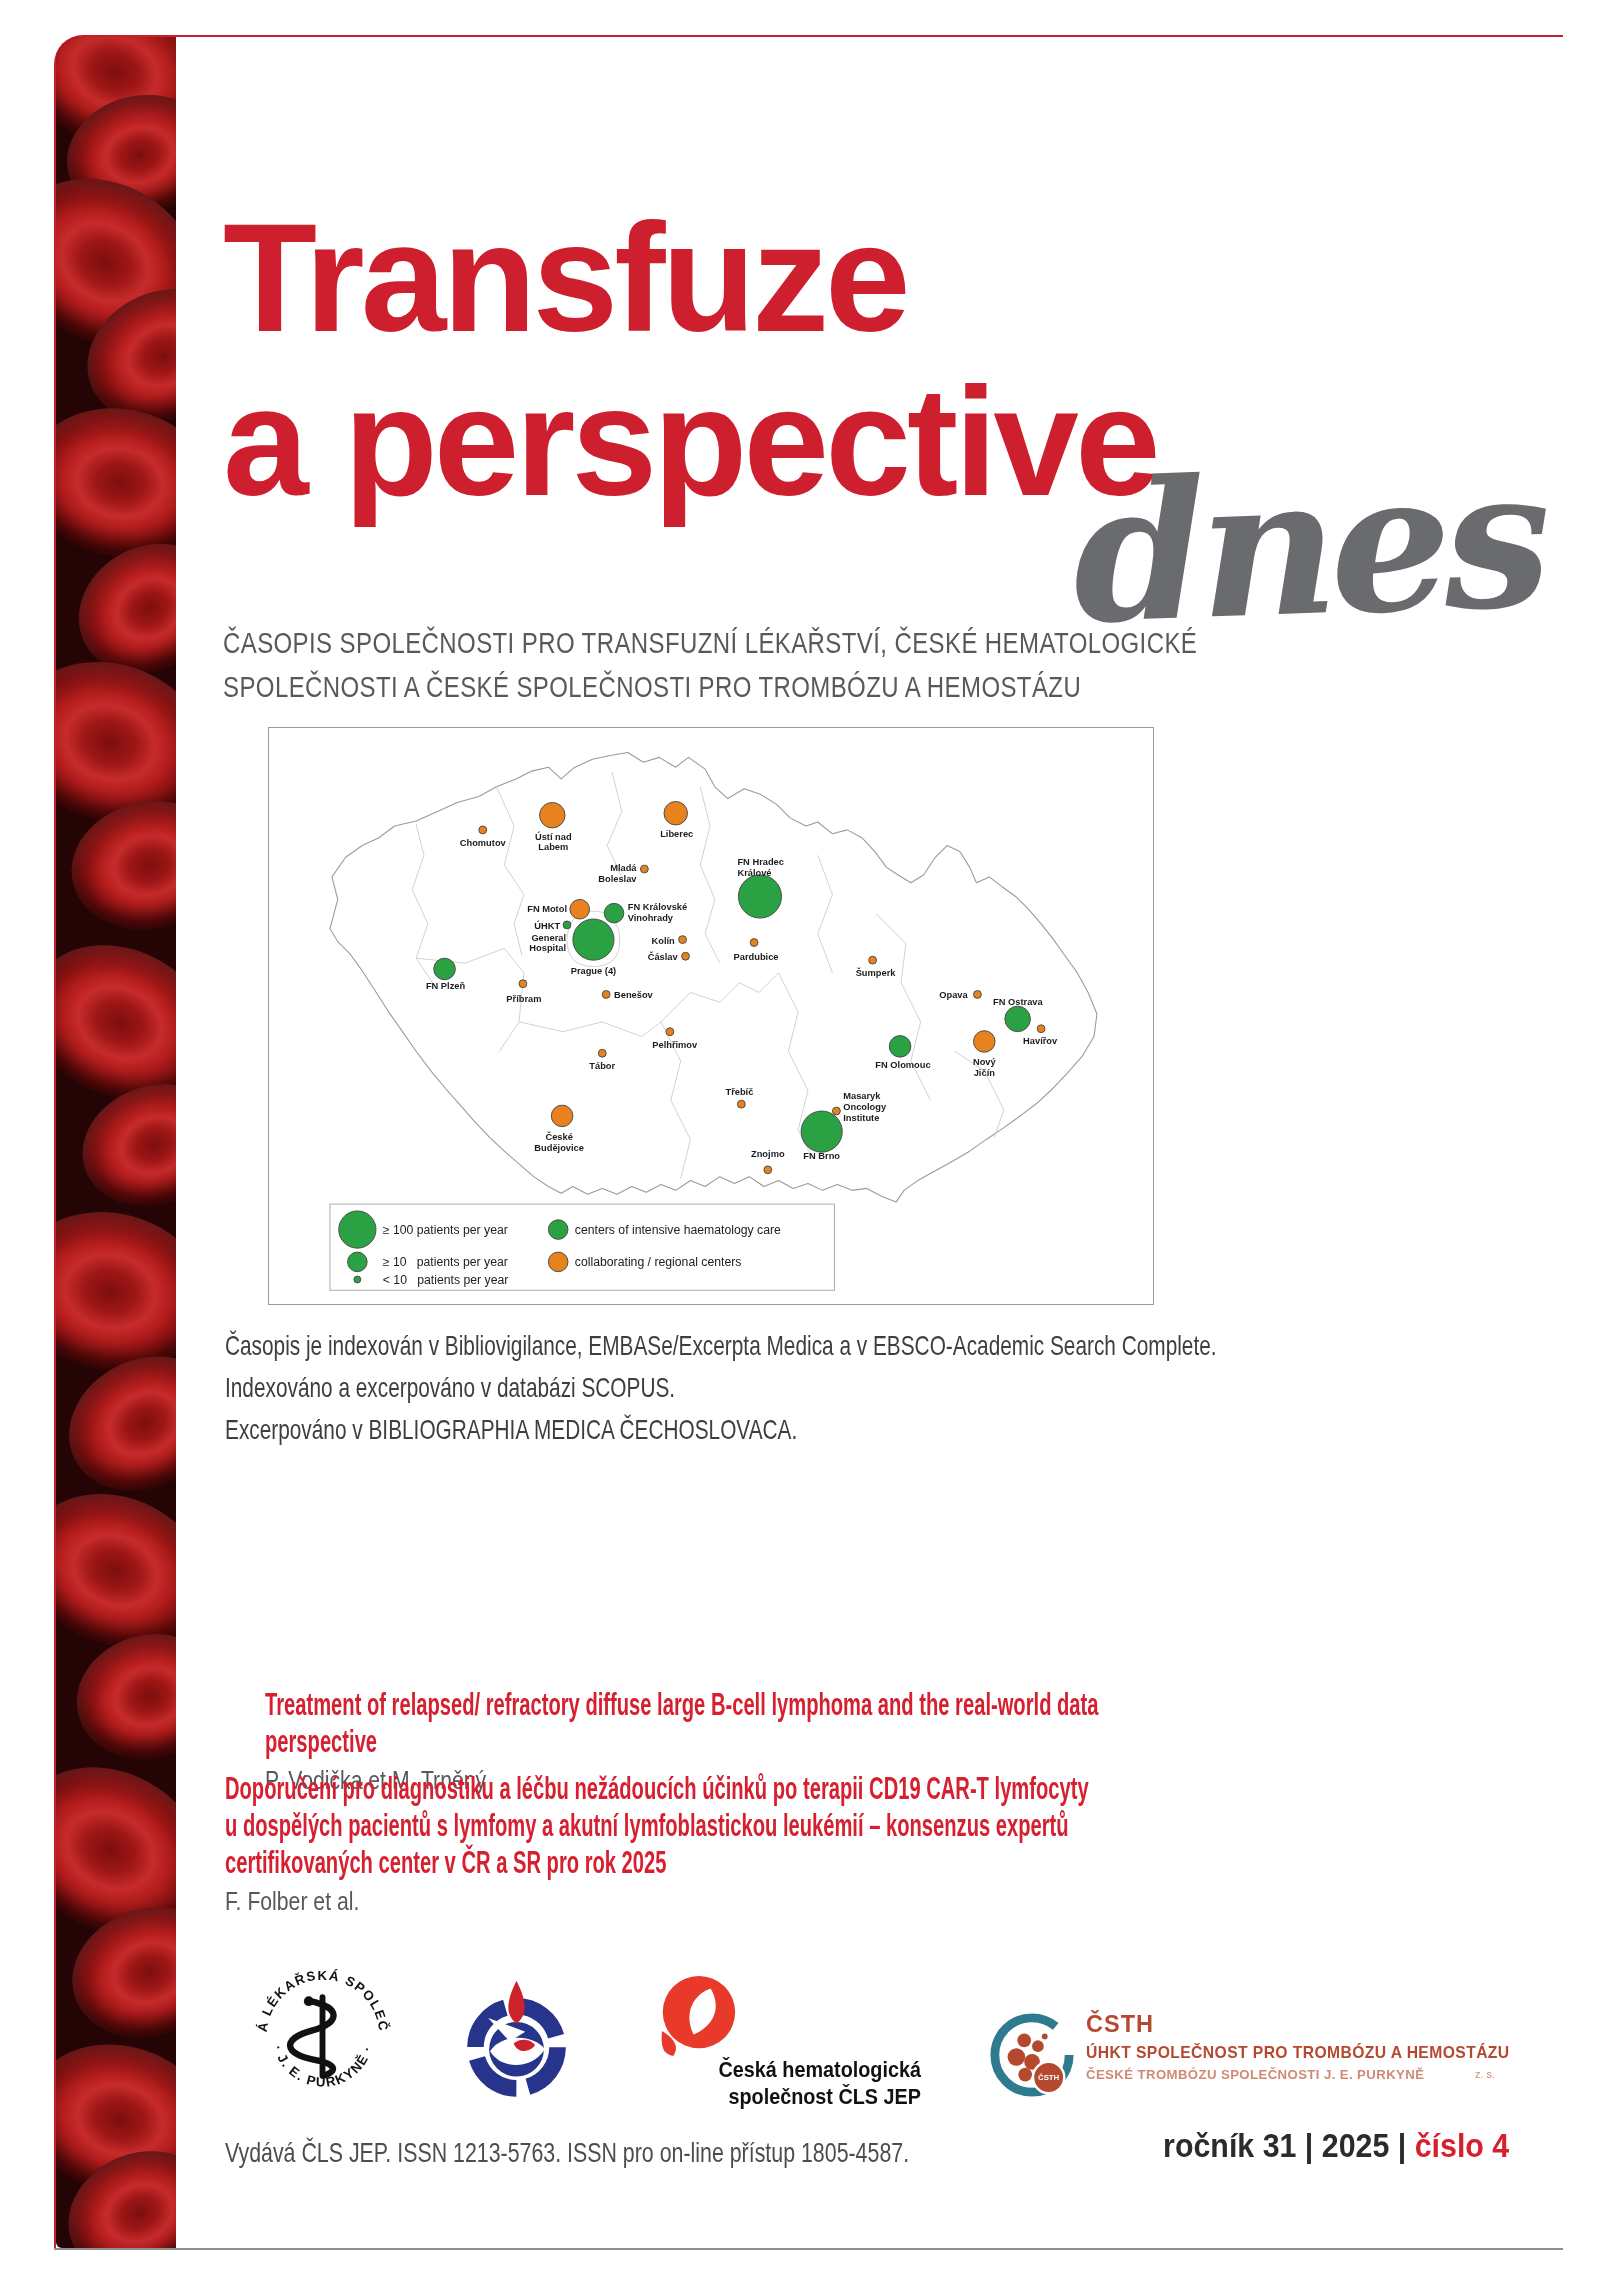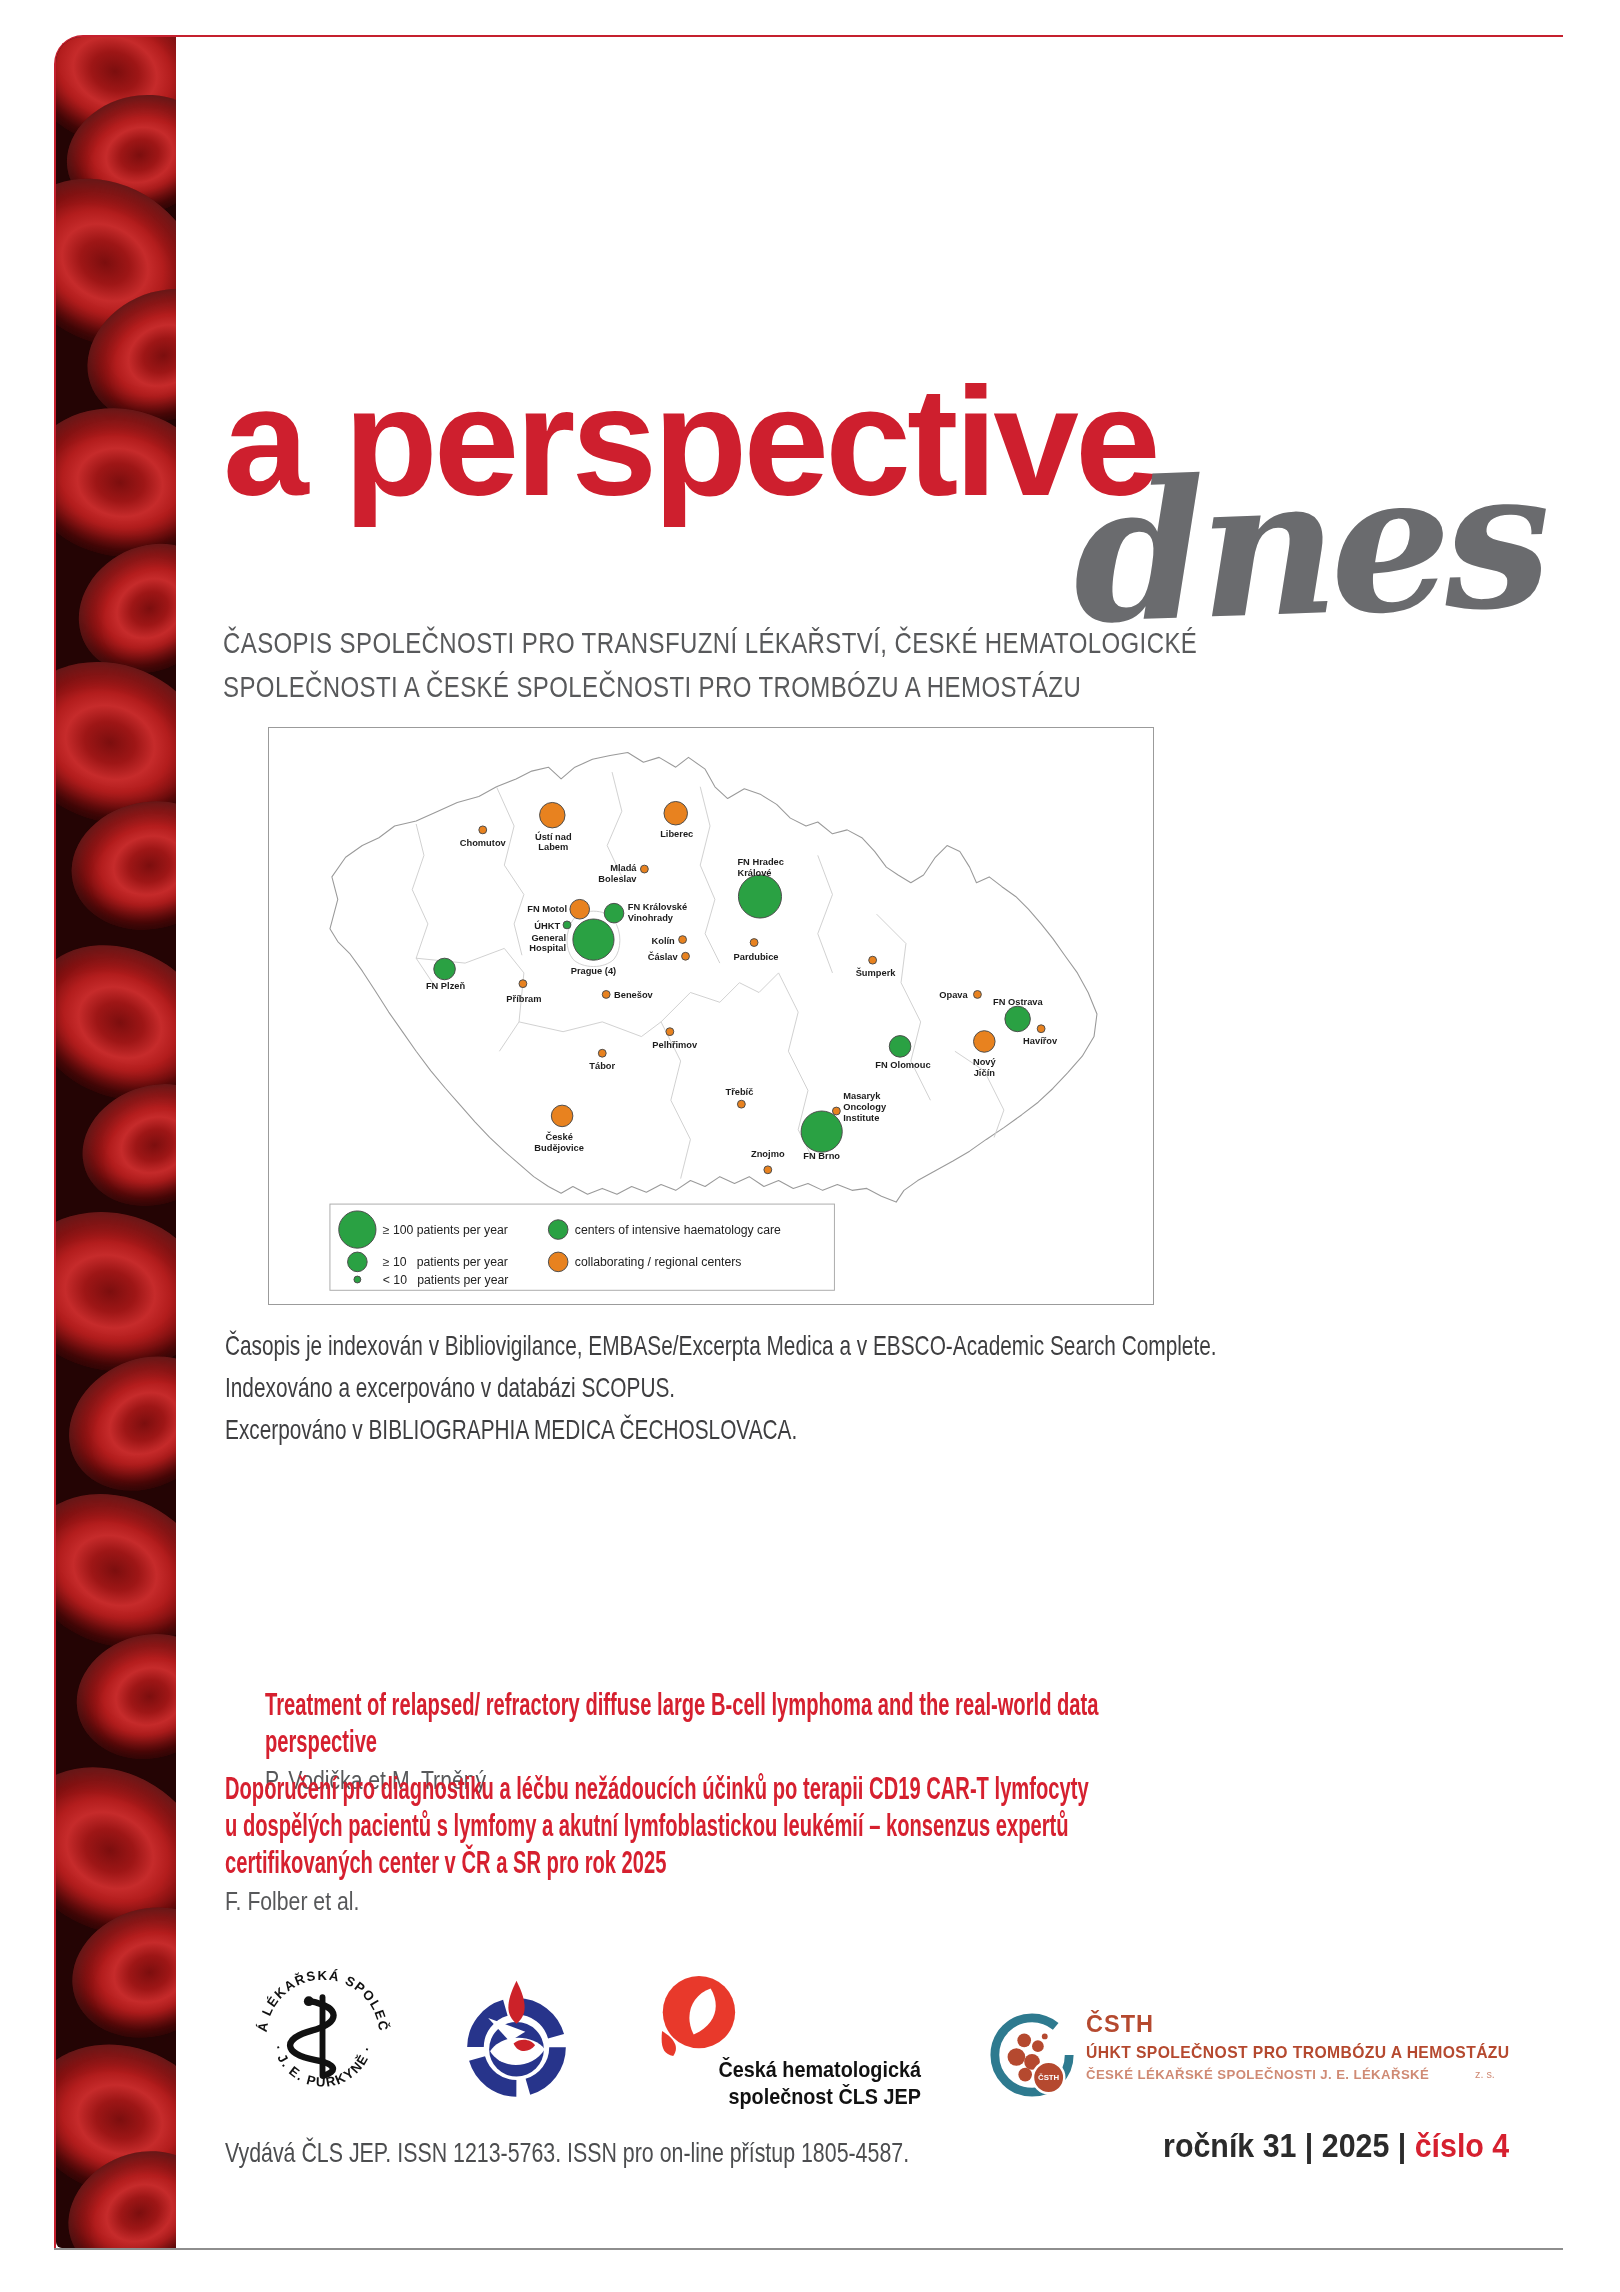--- a/index.html
+++ b/index.html
@@ -89,21 +89,21 @@
       <div class="cell" style="left: -34px; top: 1460px; width: 186px; height: 147px; transform: rotate(22deg);"></div>
       <div class="cell" style="left: 19.6px; top: 1598px; width: 147px; height: 123px; transform: rotate(-15deg);"></div>
       <div class="cell" style="left: -44px; top: 1735px; width: 196px; height: 157px; transform: rotate(28deg);"></div>
       <div class="cell" style="left: 14.7px; top: 1872px; width: 157px; height: 127px; transform: rotate(-18deg);"></div>
       <div class="cell" style="left: -29px; top: 2009px; width: 186px; height: 147px; transform: rotate(15deg);"></div>
       <div class="cell" style="left: 9.8px; top: 2117px; width: 147px; height: 118px; transform: rotate(-25deg);"></div>
     </div>
   <div class="bottom-rule"></div>
 
   <div class="title">
-    <br>
+    <span>Transfuze</span><br>
     <span>a perspective</span>
   </div>
   <div class="dnes">dnes</div>
   <div class="subtitle">ČASOPIS SPOLEČNOSTI PRO TRANSFUZNÍ LÉKAŘSTVÍ, ČESKÉ HEMATOLOGICKÉ
 SPOLEČNOSTI A ČESKÉ SPOLEČNOSTI PRO TROMBÓZU A HEMOSTÁZU</div>
 
   <div class="mapbox">
     <svg id="map-svg" width="884" height="576" viewBox="0 0 902 588" xmlns="http://www.w3.org/2000/svg">
       <path class="cz-border" d="M62,205 L70,175 64,152 78,132 95,120 112,112 128,100 150,95 170,86 192,76 214,70 232,60 252,52 268,44 285,40 298,52 312,40 330,32 348,28 366,25 382,35 398,30 415,40 428,30 445,42 455,60 468,72 485,62 502,68 518,78 532,92 548,100 560,96 575,108 590,104 605,112 618,126 630,142 642,150 655,158 668,150 680,132 692,120 705,126 715,142 722,158 735,152 748,162 762,172 775,185 788,200 800,215 812,232 825,250 836,270 845,292 842,315 830,335 815,352 800,368 785,382 768,395 750,408 732,420 715,432 698,442 680,452 662,462 648,472 640,484 625,478 610,470 595,472 580,466 565,472 550,465 535,470 520,462 505,468 490,458 475,465 460,458 445,468 430,462 415,472 400,466 385,474 370,468 355,476 340,470 325,476 310,468 298,475 285,468 270,458 255,445 240,432 225,418 210,402 195,385 180,368 165,350 150,330 136,310 122,290 108,268 95,248 82,230 70,218 Z"></path>
       <g>
@@ -267,21 +267,21 @@
         <circle cx="58" cy="26" r="3" fill="#b5492f"></circle>
         <circle cx="38" cy="65" r="7" fill="#b5492f"></circle>
         <circle cx="62" cy="68" r="16" fill="#b5492f" stroke="#ffffff" stroke-width="2.5"></circle>
         <text x="62" y="71" text-anchor="middle" style="font:bold 8px 'Liberation Sans',sans-serif;fill:#fff;">ČSTH</text>
       </g>
     </svg>
   </div>
   <div class="csth-text">
     <div class="csth-abbr">ČSTH</div>
     <div class="csth-l1">ÚHKT SPOLEČNOST PRO TROMBÓZU A HEMOSTÁZU</div>
-    <div class="csth-l2">ČESKÉ LÉKAŘSKÉ SPOLEČNOSTI J. E. LÉKAŘSKÉ</div>
+    <div class="csth-l2">ČESKÉ TROMBÓZU SPOLEČNOSTI J. E. PURKYNĚ</div>
   </div>
   <div class="csth-suffix">z. s.</div>
 
   <div class="footer-issn">Vydává ČLS JEP. ISSN 1213-5763. ISSN pro on-line přístup 1805-4587.</div>
   <div class="footer-vol">
     <span>ročník 31 | 2025 | </span><span class="issue">číslo 4</span>
   </div>
 
 </div>
 

